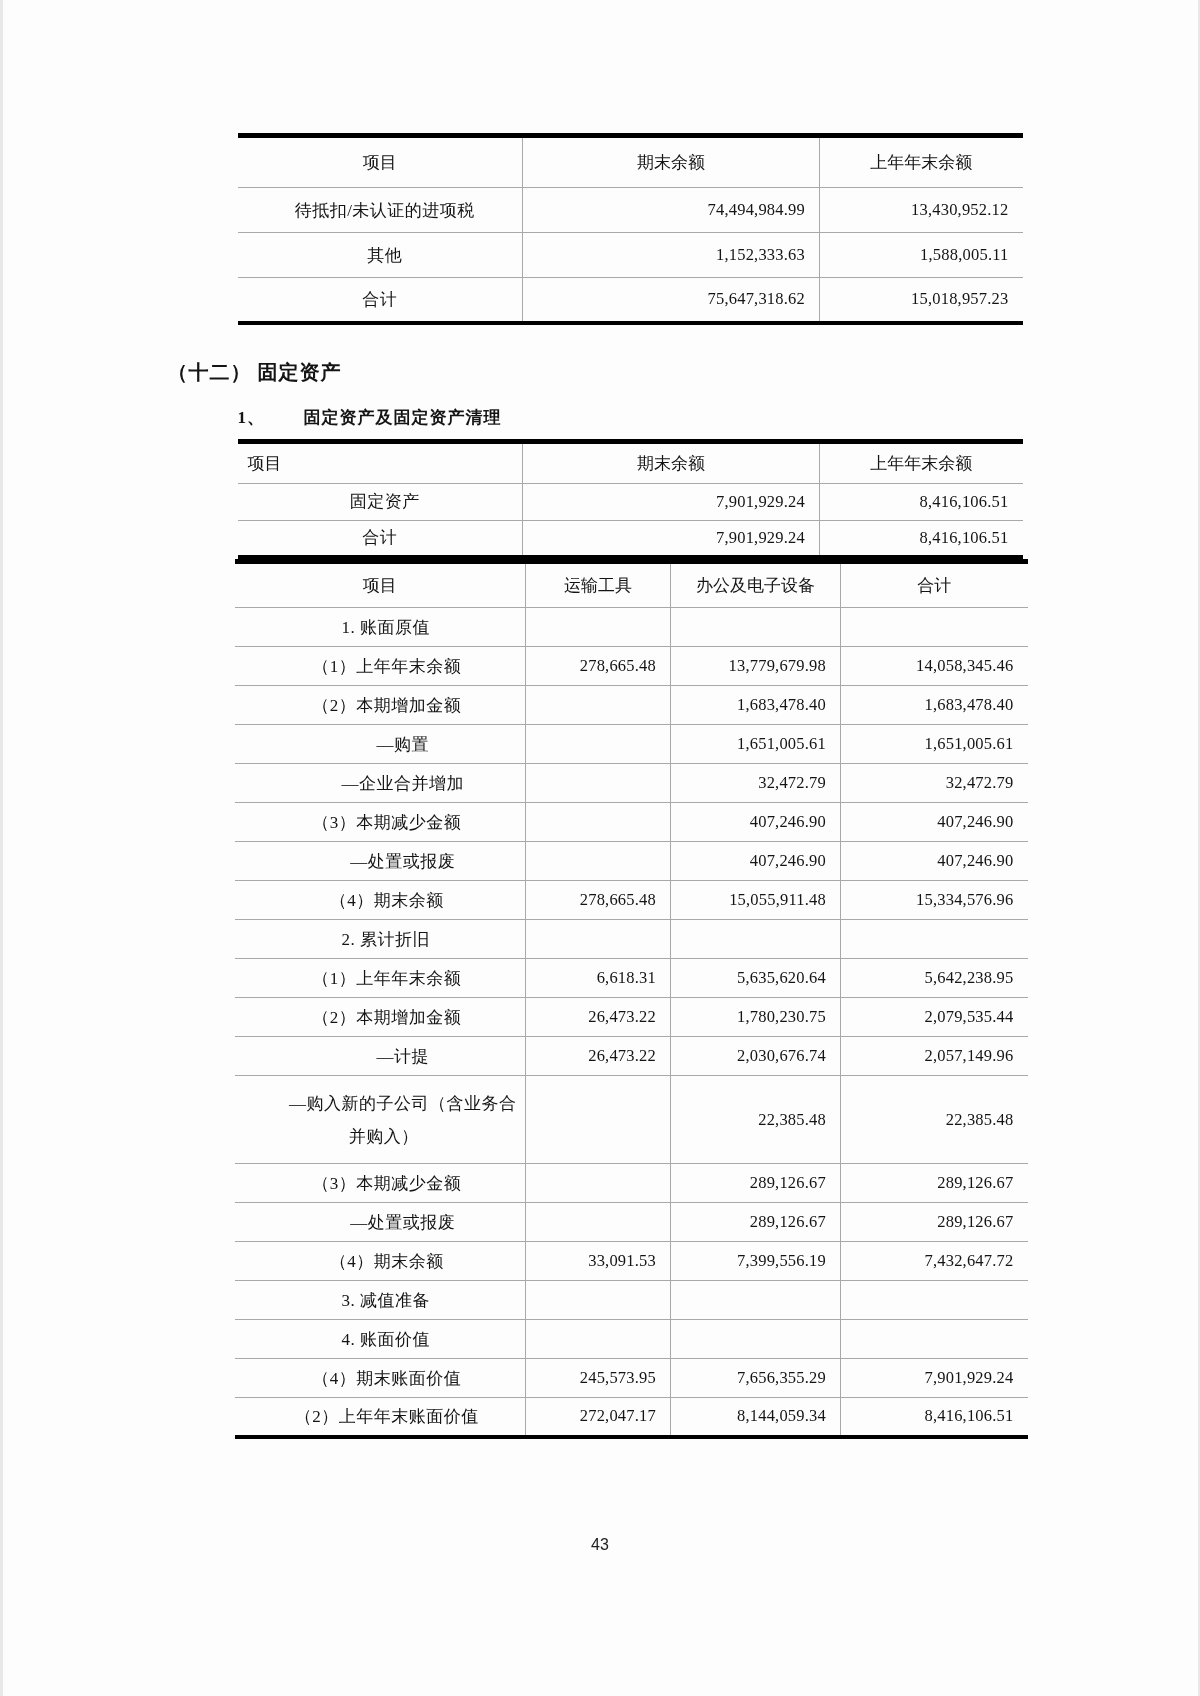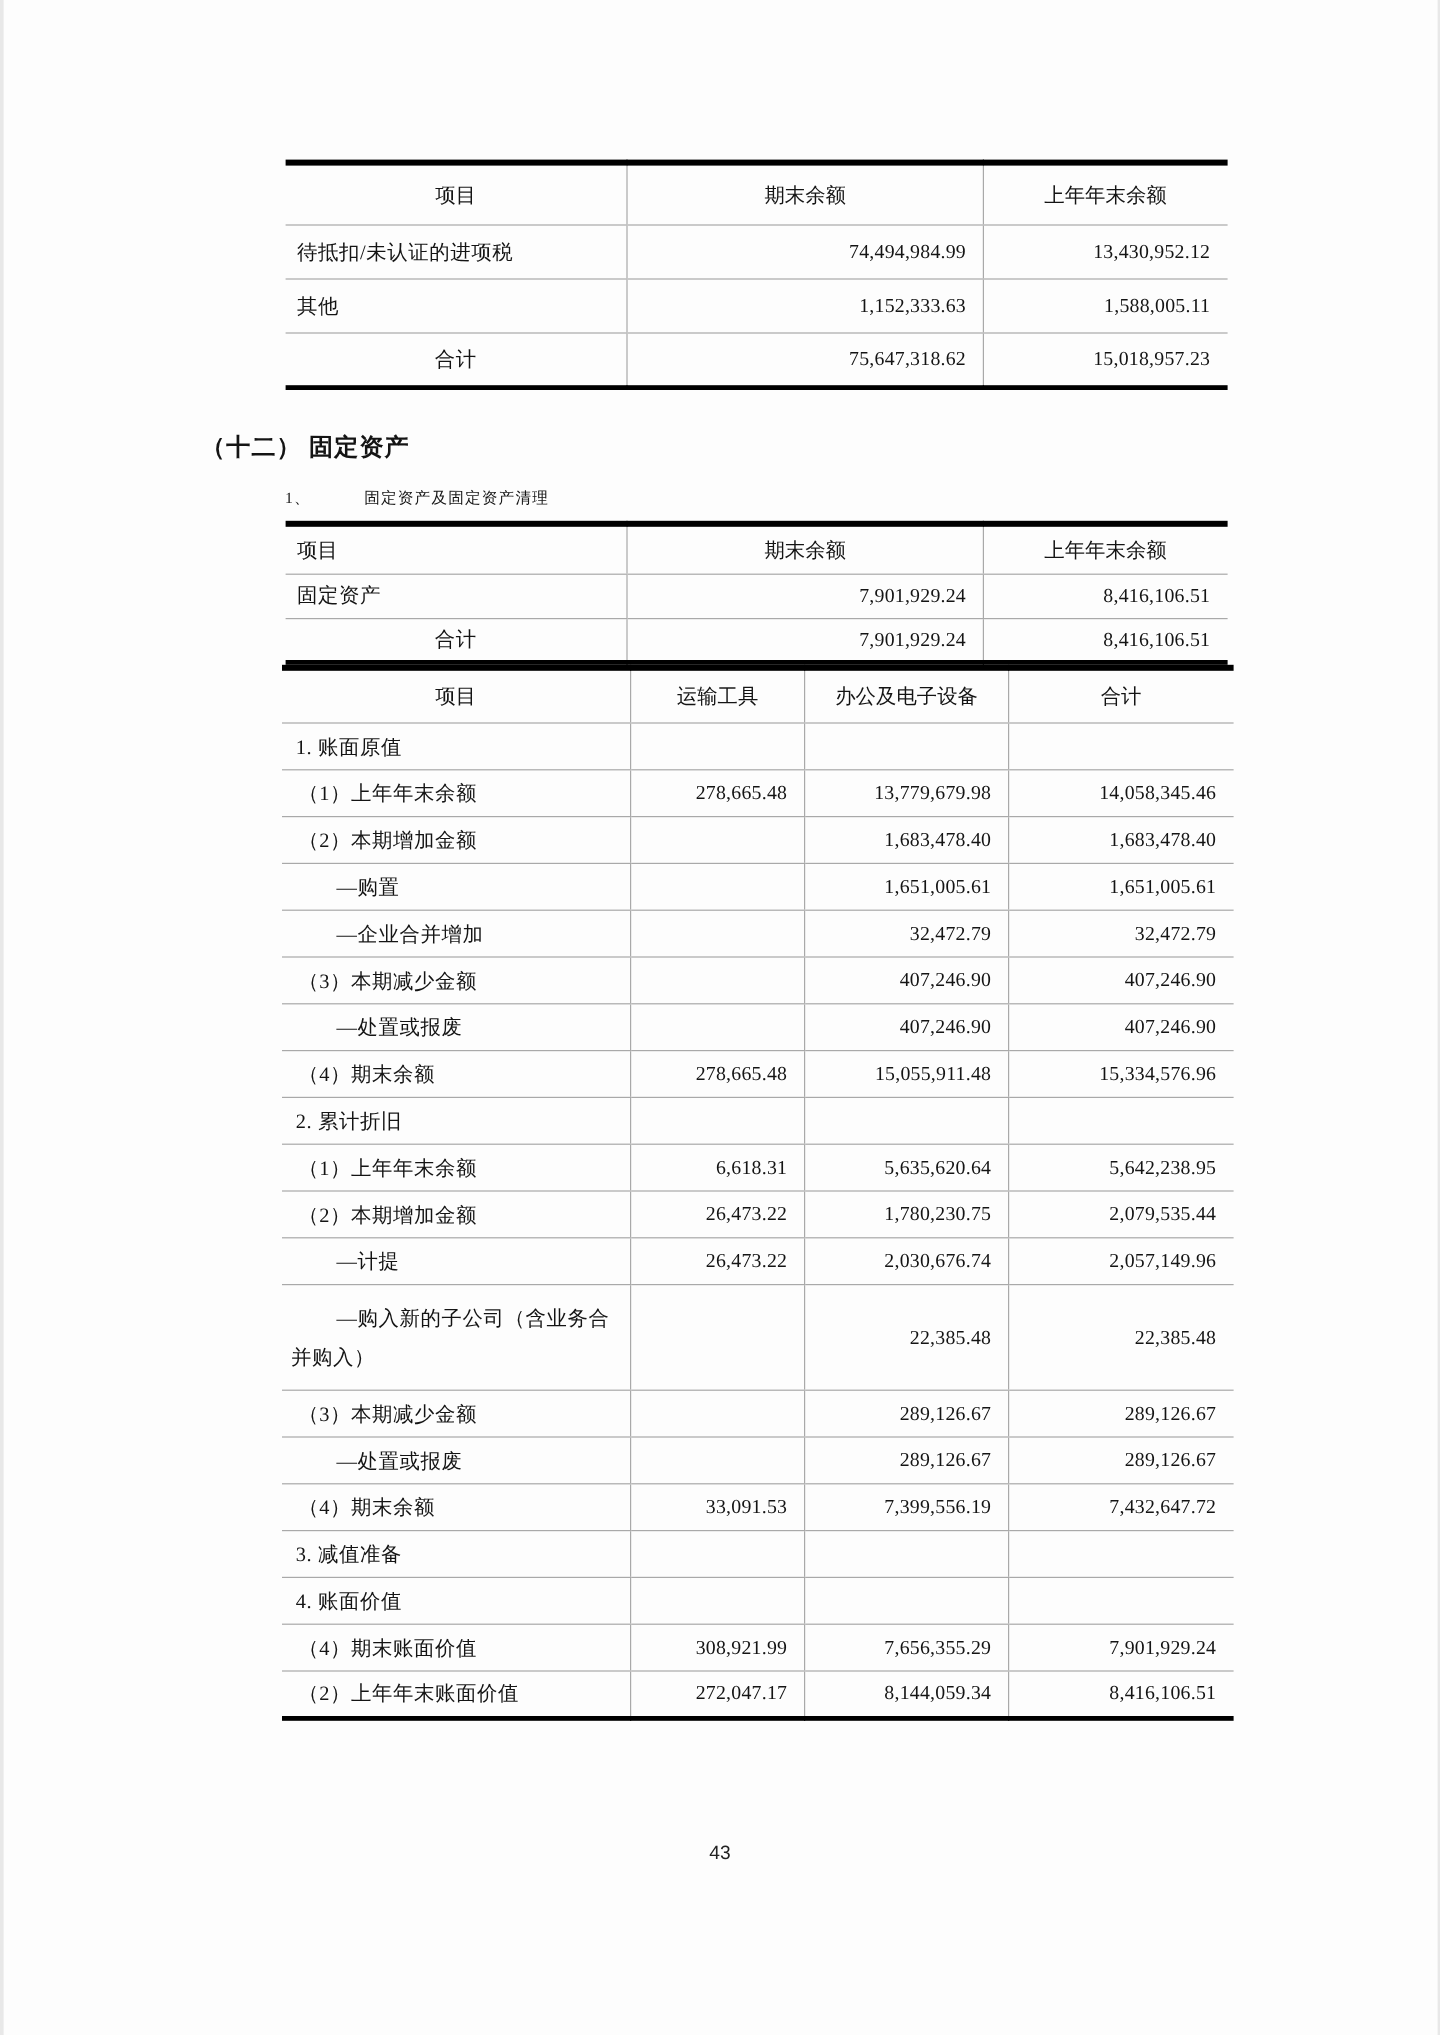--- a/index.html
+++ b/index.html
@@ -13,21 +13,21 @@
     overflow:hidden;
   }
   
   .sec-heading{
     margin:34px 0 0 165px;
     font-size:20px;font-weight:bold;letter-spacing:1px;
   }
   .sec-heading .sec-num{margin-right:6px;}
   .sub-heading{
     margin:20px 0 10px 235px;
-    font-size:13px;font-weight:normal;letter-spacing:1px;
+    font-size:17px;font-weight:bold;letter-spacing:1px;
   }
   .sub-heading .sub-num{display:inline-block;width:66px;}
   .sub-heading.second{margin-top:44px;}
   
   table{
     border-collapse:collapse;table-layout:fixed;
     border-top:5px solid #000;border-bottom:4px solid #000;
   }
   table.t0,table.t1{margin-left:235px;width:785px;}
   table.t2{margin-left:232px;width:793px;}
@@ -42,21 +42,21 @@
   .t0 thead tr{height:52px;}
   .t0 tbody tr{height:45px;}
   .t1 thead tr{height:42px;}
   .t1 tbody tr{height:37px;}
   .t2 thead tr{height:46px;}
   .t2 tbody tr{height:39px;}
   .t2 tbody tr.tall{height:88px;}
   th.hc{text-align:center;}
   th.hl{text-align:left;padding-left:10px;}
   td.num{text-align:right;padding-right:14px;font-size:16.5px;letter-spacing:0.2px;}
-  td.label{text-align:left;padding-left:10px;letter-spacing:0.5px;}
+  td.label{text-align:center;padding-left:10px;letter-spacing:0.5px;}
   td.label.c{text-align:center;padding-left:0;}
   td.label.ind-section{padding-left:12px;}
   td.label.ind-item{padding-left:14px;}
   td.label.ind-dash{padding-left:46px;}
   td.label.ind-dashwrap{padding-left:8px;text-indent:38px;line-height:33px;}
   
   .footer{
     position:absolute;left:0;top:1536px;width:100%;
     text-align:center;
     font-family:"Liberation Sans","DejaVu Sans",sans-serif;
@@ -255,21 +255,21 @@
           <td class="num"></td>
         </tr>
         <tr>
           <td class="label ind-section">4. 账面价值</td>
           <td class="num"></td>
           <td class="num"></td>
           <td class="num"></td>
         </tr>
         <tr>
           <td class="label ind-item">（4）期末账面价值</td>
-          <td class="num">308,921.99</td>
+          <td class="num">245,573.95</td>
           <td class="num">7,656,355.29</td>
           <td class="num">7,901,929.24</td>
         </tr>
         <tr>
           <td class="label ind-item">（2）上年年末账面价值</td>
           <td class="num">272,047.17</td>
           <td class="num">8,144,059.34</td>
           <td class="num">8,416,106.51</td>
         </tr>
       </tbody>

